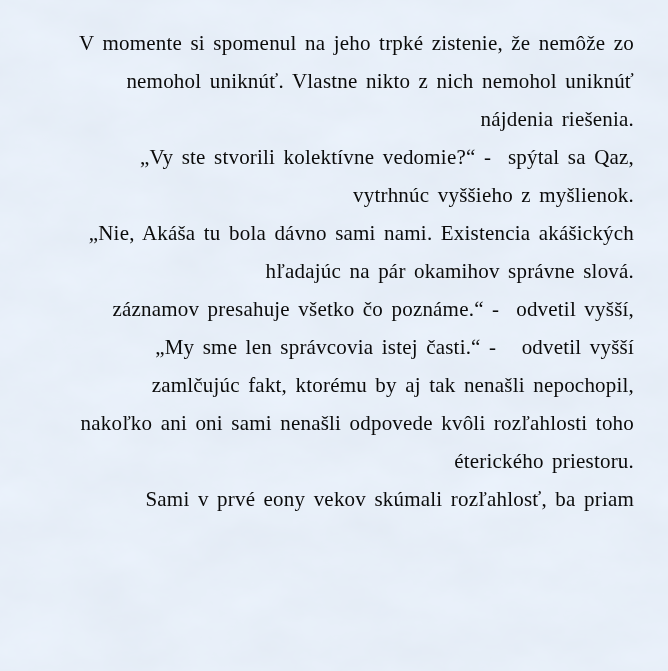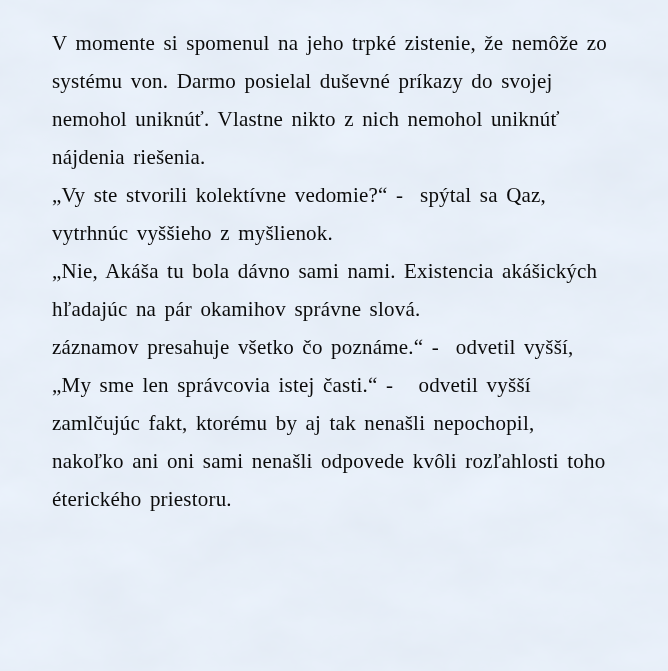--- a/index.html
+++ b/index.html
@@ -26,20 +26,21 @@
   }
   .page {
     position: absolute;
     left: 0;
     top: 0;
     width: 668px;
     height: 545px;
     z-index: 1;
     box-sizing: border-box;
     padding: 24px 34px 0 52px;
+    text-align: right;
   }
   .line {
     white-space: pre;          
     font-size: 21px;
     line-height: 38px;
     height: 38px;
     color: #0b0b0b;
     word-spacing: 3px;
     letter-spacing: 0.2px;
   }
@@ -57,26 +58,26 @@
                 0 0 0 0 1"></feColorMatrix>
     </filter>
   </defs>
   <rect x="0" y="0" width="668" height="671" fill="#cedff0"></rect>
   <rect x="0" y="0" width="668" height="671" filter="url(#fibers)"></rect>
 </svg>
 
 <main class="page">
   <div class="textblock">
     <div class="line">V momente si spomenul na jeho trpké zistenie, že nemôže zo</div>
-    <div class="line">systému von. Darmo posielal duševné príkazy do svojej</div>
     <div class="line">nemohol uniknúť. Vlastne nikto z nich nemohol uniknúť</div>
     <div class="line">nájdenia riešenia.</div>
     <div class="line">„Vy ste stvorili kolektívne vedomie?“ -  spýtal sa Qaz,</div>
     <div class="line">vytrhnúc vyššieho z myšlienok.</div>
     <div class="line">„Nie, Akáša tu bola dávno sami nami. Existencia akášických</div>
     <div class="line">hľadajúc na pár okamihov správne slová.</div>
     <div class="line">záznamov presahuje všetko čo poznáme.“ -  odvetil vyšší,</div>
     <div class="line">„My sme len správcovia istej časti.“ -   odvetil vyšší</div>
     <div class="line">zamlčujúc fakt, ktorému by aj tak nenašli nepochopil,</div>
     <div class="line">nakoľko ani oni sami nenašli odpovede kvôli rozľahlosti toho</div>
     <div class="line">éterického priestoru.</div>
+    <div class="line">Sami v prvé eony vekov skúmali rozľahlosť, ba priam</div>
   </div>
 </main>
 
 </body></html>

